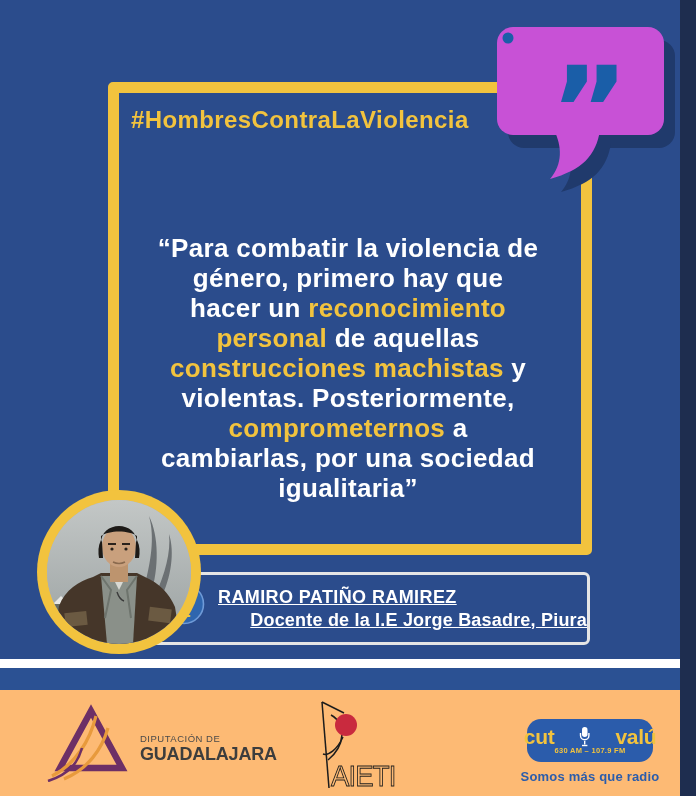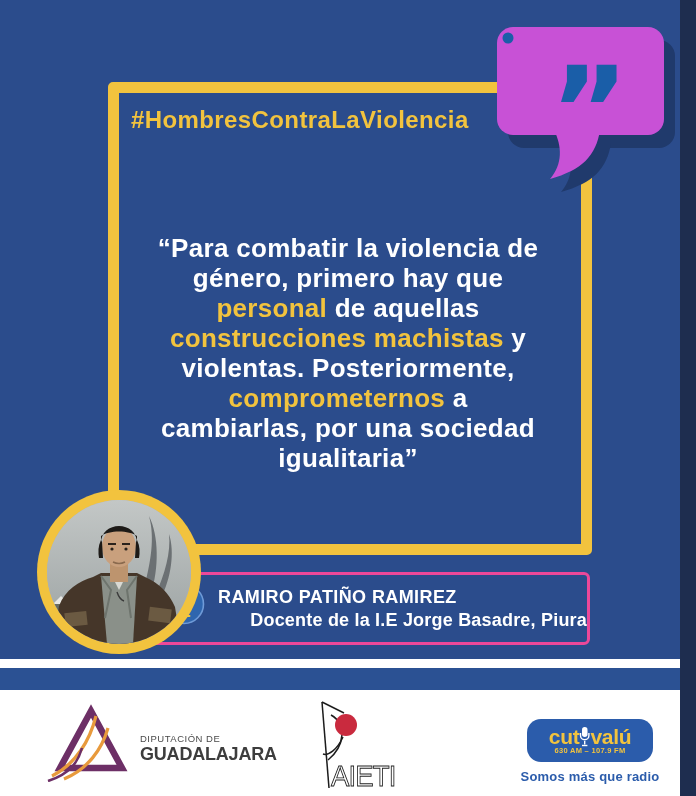--- a/index.html
+++ b/index.html
@@ -32,58 +32,59 @@
     position:absolute; left:37px; top:490px; width:164px; height:164px;
     border-radius:50%; background:#f2c33e;
   }
   .photo {
     position:absolute; left:10px; top:10px; width:144px; height:144px;
     border-radius:50%; overflow:hidden; background:#aeb2b2;
   }
   
   .info-box {
     position:absolute; left:122px; top:572px; width:468px; height:73px;
-    border:3px solid #ec4899; border-radius:6px;
+    border:3px solid #e5e5e5; border-radius:6px;
     display:flex; flex-direction:column; justify-content:center;
-    padding-left:93px; color:#ffffff;
+    padding-left:93px; color:#ffffff;text-decoration:underline;
   }
   .speaker-name { font-size:18px; font-weight:700; letter-spacing:.4px; line-height:23px; }
   .speaker-role { font-size:18px; font-weight:700; letter-spacing:.2px; line-height:23px;text-align:right; }
   .mic-badge { position:absolute; left:163px; top:583px; }
   
   .stripe-white { position:absolute; left:0; top:659px; width:696px; height:9px; background:#ffffff; }
   .band-blue   { position:absolute; left:0; top:668px; width:696px; height:22px; background:#2b5193; }
-  .footer { position:absolute; left:0; top:690px; width:696px; height:106px; background:#ffffff; }
+  .footer { position:absolute; left:0; top:690px; width:696px; height:106px; background:#fdba74; }
   .gdl-logo { position:absolute; left:44px; top:12px; display:flex; align-items:center; }
   .gdl-text { margin-left:4px; margin-top:14px; }
   .gdl-top { font-size:9.5px; letter-spacing:.5px; color:#4a4a4a; font-weight:400; }
   .gdl-bottom { font-size:18px; font-weight:700; color:#3d3d3d; letter-spacing:-.2px; }
   .aieti-logo { position:absolute; left:298px; top:4px; }
   .cutivalu { position:absolute; left:512px; top:29px; width:156px; text-align:center; }
   .cv-rect {
     width:126px; height:43px; margin:0 auto; background:#2b5cab; border-radius:14px;
     display:flex; flex-direction:column; align-items:center; justify-content:center;
   }
-  .cv-row { display:flex; align-items:center; line-height:20px; }
+  .cv-row { display:flex; align-items:center; line-height:20px;gap:25px; }
   .cv-word { font-size:21px; font-weight:700; color:#f2c33e; letter-spacing:-.3px; }
   .cv-freq { font-size:7.5px; font-weight:700; color:#f2c33e; margin-top:-2px; letter-spacing:.3px; }
   .cv-tag { margin-top:7px; font-size:13px; font-weight:700; color:#2b5cab; letter-spacing:.2px; }
 </style>
 </head>
 <body>
 
 <div class="canvas">
 
   <div class="frame"></div>
 
   <div class="hashtag">#HombresContraLaViolencia</div>
 
   <div class="quote">
       <div><span>“Para combatir la violencia de</span></div>
       <div><span>género, primero hay que</span></div>
+      <div><span>hacer un </span><span class="hl">reconocimiento</span></div>
       <div><span class="hl">personal</span><span> de aquellas</span></div>
       <div><span class="hl">construcciones machistas</span><span> y</span></div>
       <div><span>violentas. Posteriormente,</span></div>
       <div><span class="hl">comprometernos</span><span> a</span></div>
       <div><span>cambiarlas, por una sociedad</span></div>
       <div><span>igualitaria”</span></div>
     </div>
 
   <svg class="bubble-svg" width="218" height="178" viewBox="0 0 218 178">
     <g fill="#203a6c" transform="translate(11,13)">

